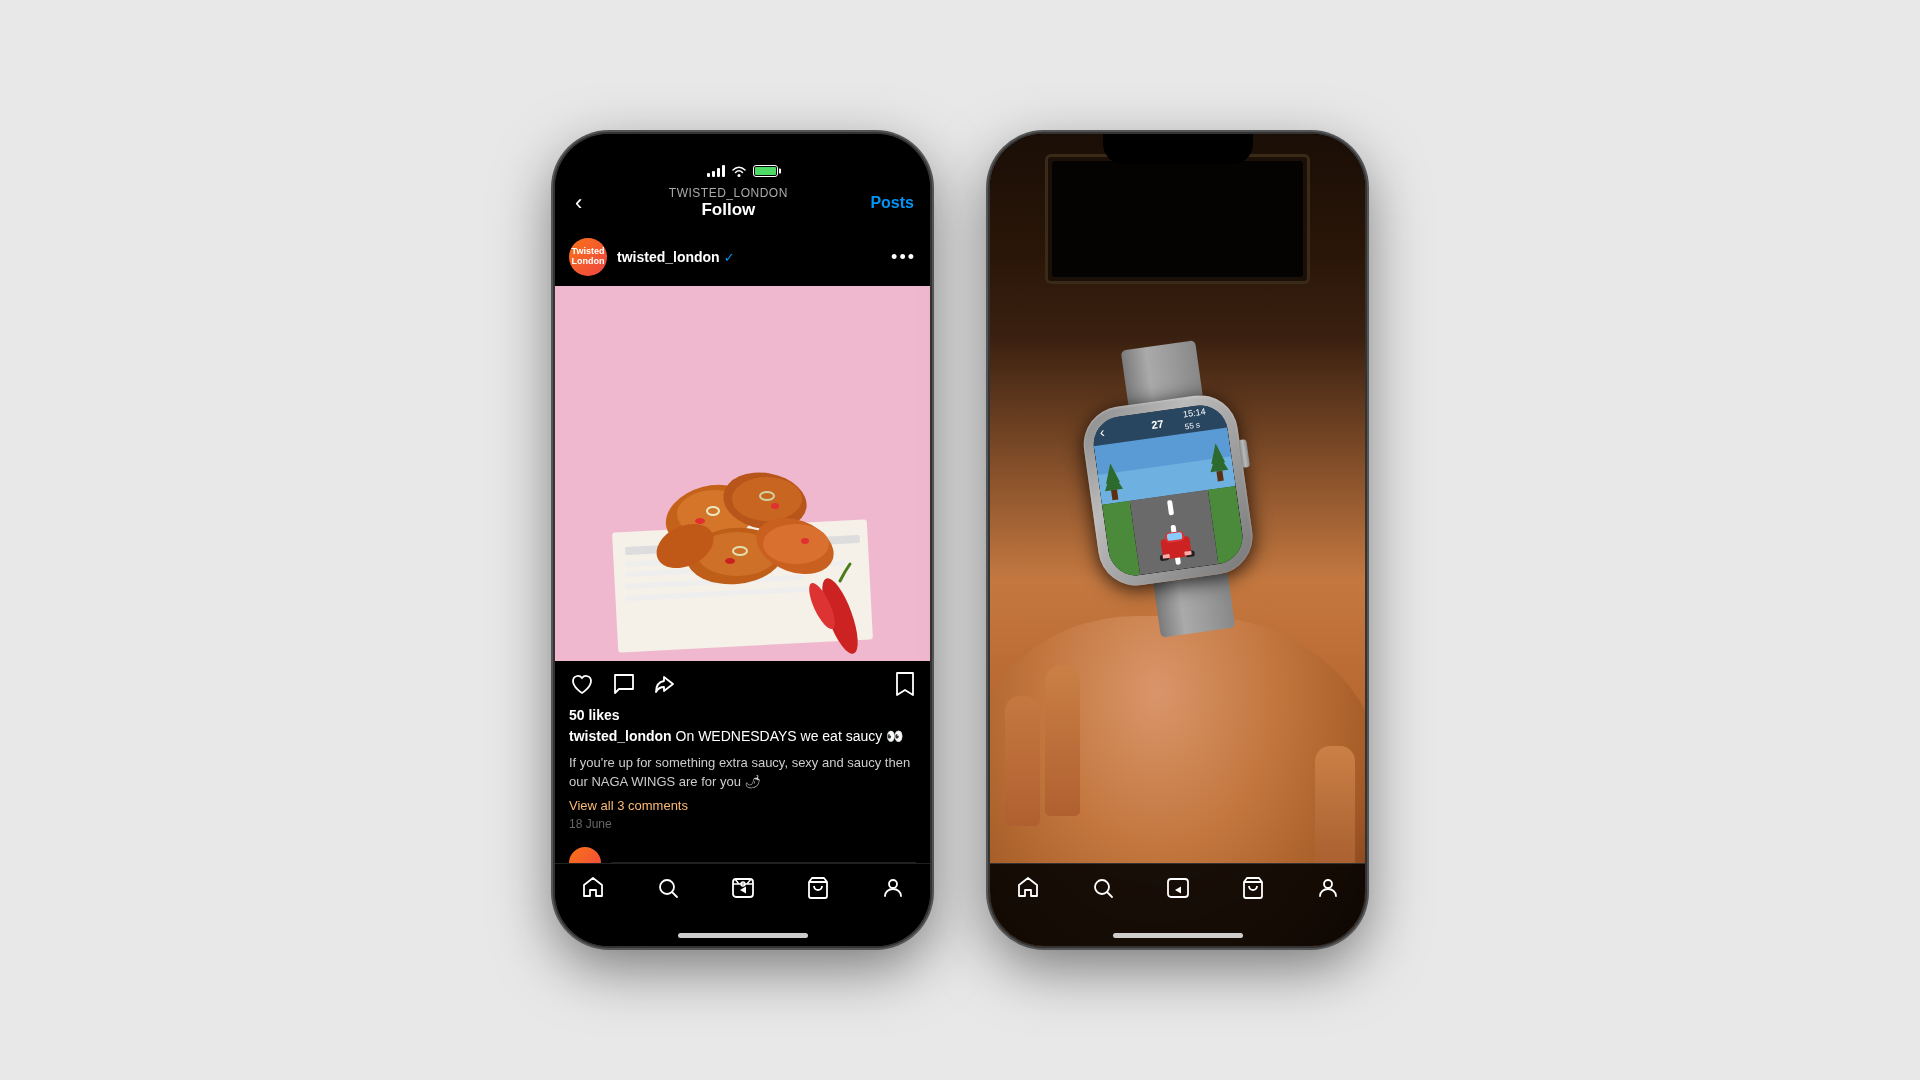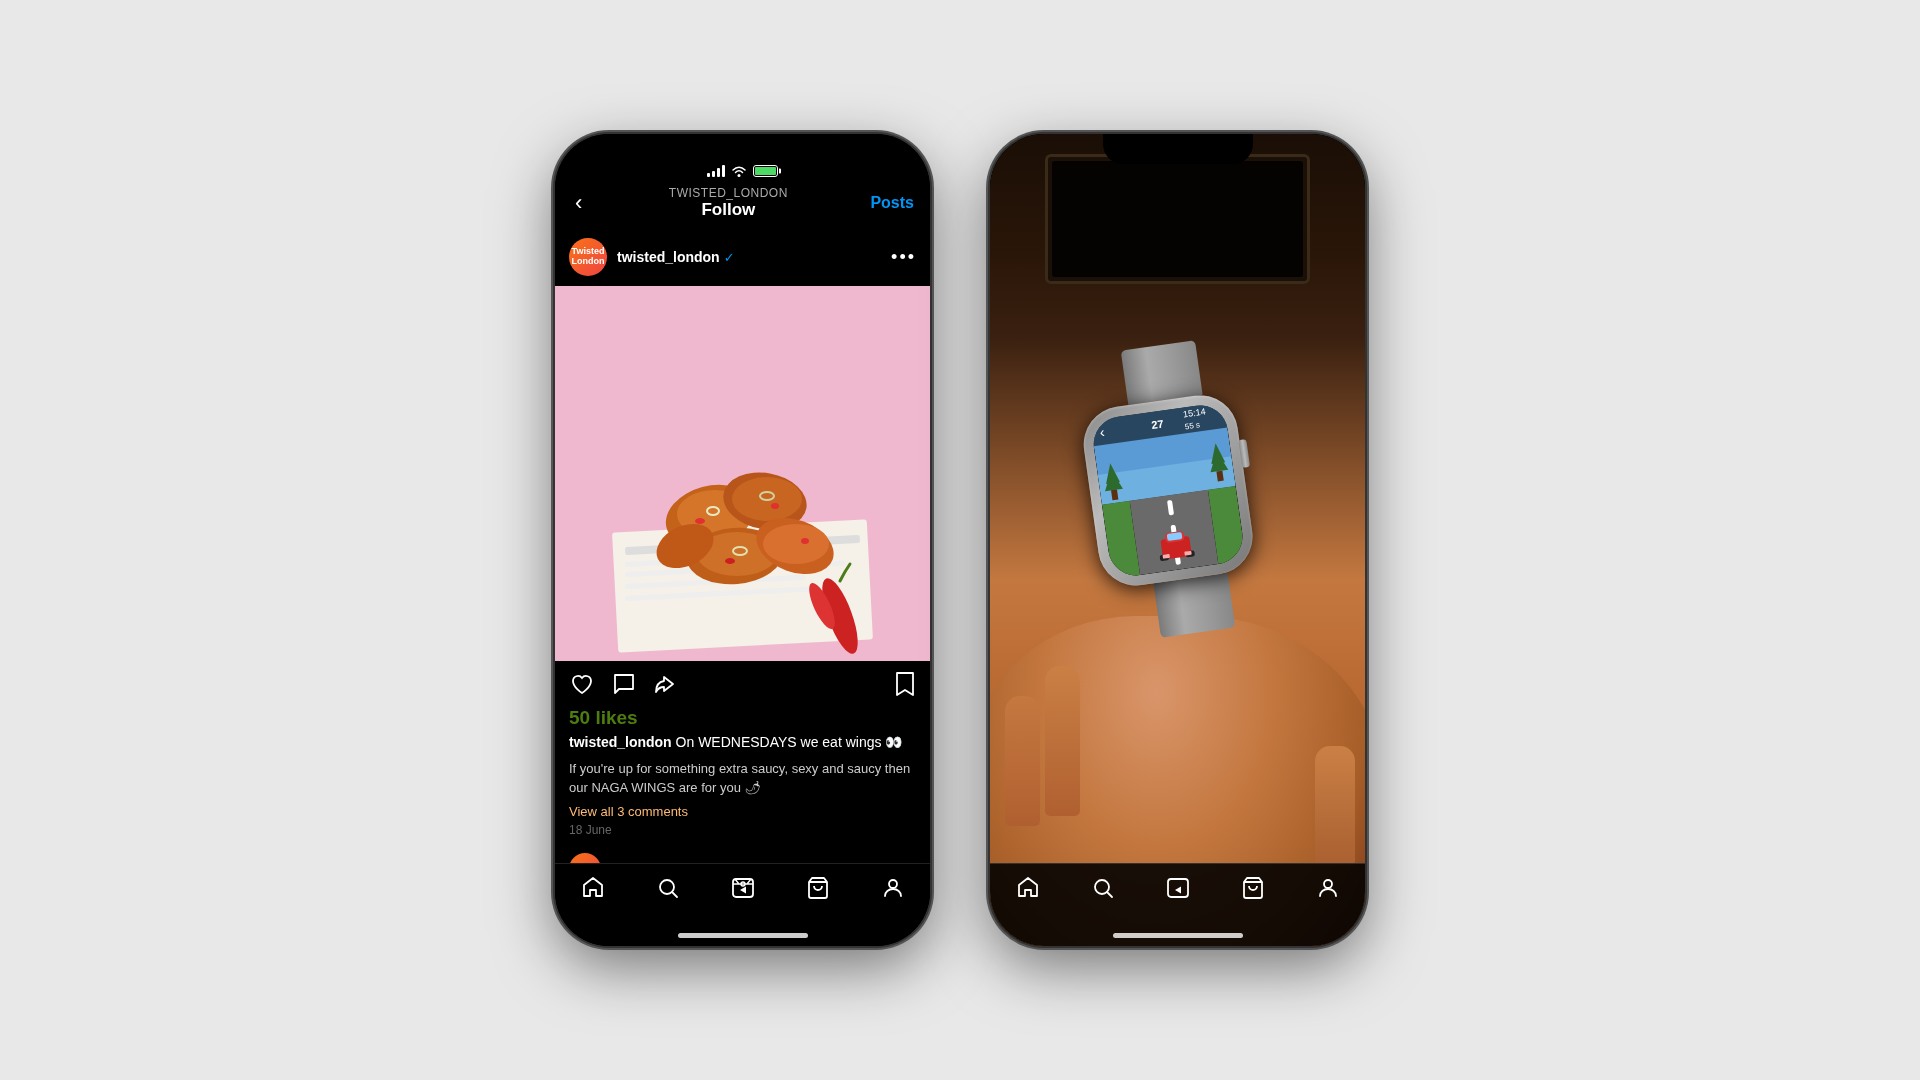--- a/index.html
+++ b/index.html
@@ -248,23 +248,23 @@
       font-size: 22px;
       cursor: pointer;
       color: #fff;
     }
 
     
     .post-info {
       padding: 0 14px 8px;
     }
     .likes-count {
-      font-size: 19px;
+      font-size: 14px;
       font-weight: 600;
-      color: #4d7c0f;
+      color: #ffffff;
       margin-bottom: 4px;
     }
     .caption {
       font-size: 14px;
       color: #fff;
       line-height: 1.4;
       margin-bottom: 6px;
     }
     .caption strong {
       font-weight: 600;
@@ -436,21 +436,21 @@
             <path d="M20 13l-9-7v4C5 11 3 15 3 21c2-4 5-5 8-5v4l9-7z" stroke="white" stroke-width="1.8" fill="none" stroke-linejoin="round"></path>
           </svg>
           <svg class="bookmark-icon" width="22" height="26" viewBox="0 0 22 26">
             <path d="M3 2h16v22l-8-5-8 5V2z" stroke="white" stroke-width="1.8" fill="none" stroke-linejoin="round"></path>
           </svg>
         </div>
 
         <div class="post-info">
           <div class="likes-count">50 likes</div>
           <div class="caption">
-            <strong>twisted_london</strong><span> On WEDNESDAYS we eat wings 👀</span>
+            <strong>twisted_london</strong><span> On WEDNESDAYS we eat saucy 👀</span>
           </div>
           <div class="caption-text">If you're up for something extra saucy, sexy and saucy then our NAGA WINGS are for you 🌶</div>
           <div class="view-comments">View all 3 comments</div>
           <div class="post-date">18 June</div>
         </div>
 
         <div style="padding: 8px 14px; display:flex; align-items:center;">
           <div style="width:32px;height:32px;border-radius:50%;background:linear-gradient(135deg,#f97316,#ef4444);flex-shrink:0;"></div>
           <div style="flex:1;height:2px;background:#222;margin-left:10px;"></div>
         </div>

